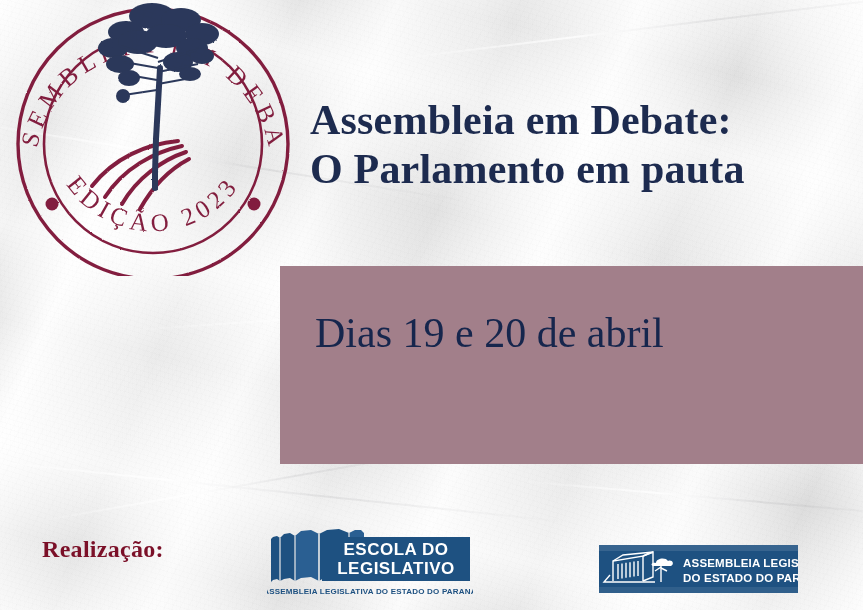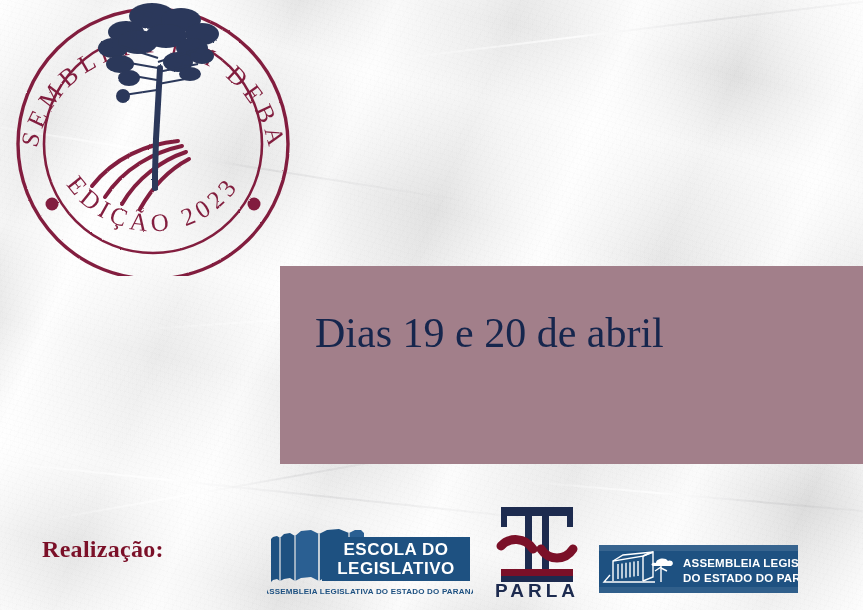--- a/index.html
+++ b/index.html
@@ -194,20 +194,22 @@
           <path d="M151,104 L128,100"></path>
           <path d="M152,108 L185,102"></path>
           <path d="M151,114 L118,119"></path>
         </g>
         <circle cx="117" cy="120" r="7" fill="#1d2b4f"></circle>
       </g>
     </svg>
   </div>
 
   <div class="title-block">
+    <div class="title-line">Assembleia em Debate:</div>
+    <div class="title-line">O Parlamento em pauta</div>
   </div>
 
   <div class="info-box">
     <div class="info-text">
       <div class="info-line">Dias 19 e 20 de abril</div>
     </div>
   </div>
 
   <div class="realizacao">Realização:</div>
 
@@ -224,36 +226,20 @@
         <path d="M52,15 L52,62" stroke="#e9eaea" stroke-width="1.6" fill="none"></path>
         <path d="M82,14 L82,60" stroke="#e9eaea" stroke-width="1.2" fill="none"></path>
       </g>
       <rect x="55" y="18" width="148" height="44" fill="#1e5181"></rect>
       <text x="129" y="36" text-anchor="middle" font-family="'Liberation Sans', sans-serif" font-size="17" font-weight="bold" fill="#ffffff" letter-spacing="0.5">ESCOLA DO</text>
       <text x="129" y="55" text-anchor="middle" font-family="'Liberation Sans', sans-serif" font-size="17" font-weight="bold" fill="#ffffff" letter-spacing="0.5">LEGISLATIVO</text>
       <text x="103" y="75" text-anchor="middle" font-family="'Liberation Sans', sans-serif" font-size="8" font-weight="bold" fill="#1e5181" letter-spacing="0.2">ASSEMBLEIA LEGISLATIVA DO ESTADO DO PARANÁ</text>
     </svg>
   </div>
 
-  <div class="logo-parla">
-    <svg viewBox="0 0 100 101" xmlns="http://www.w3.org/2000/svg">
-      <g>
-        <rect x="14" y="8" width="72" height="9" fill="#1d2b4f"></rect>
-        <rect x="14" y="8" width="6" height="20" fill="#1d2b4f"></rect>
-        <rect x="80" y="8" width="6" height="20" fill="#1d2b4f"></rect>
-        <rect x="38" y="17" width="7" height="57" fill="#1d2b4f"></rect>
-        <rect x="55" y="17" width="7" height="57" fill="#1d2b4f"></rect>
-        <path d="M14,47 C22,38 38,38 46,50" stroke="#7b1028" stroke-width="9" fill="none" stroke-linecap="round"></path>
-        <path d="M54,50 C62,62 78,62 86,50" stroke="#7b1028" stroke-width="9" fill="none" stroke-linecap="round"></path>
-        <rect x="14" y="70" width="72" height="7" fill="#7b1028"></rect>
-        <rect x="14" y="77" width="72" height="6" fill="#1d2b4f"></rect>
-      </g>
-      <text x="50" y="98" text-anchor="middle" font-family="'Liberation Sans', sans-serif" font-size="19" font-weight="bold" fill="#1d2b4f" letter-spacing="4">PARLA</text>
-    </svg>
-  </div>
 
   <div class="logo-alep">
     <svg viewBox="0 0 199 48" xmlns="http://www.w3.org/2000/svg">
       <rect x="0" y="0" width="199" height="48" fill="#1e5181"></rect>
       <g opacity="0.45">
         <rect x="0" y="0" width="199" height="6" fill="#ffffff" opacity="0.25"></rect>
         <rect x="0" y="42" width="199" height="6" fill="#ffffff" opacity="0.18"></rect>
       </g>
       <g fill="none" stroke="#ffffff" stroke-width="1.4">
         <path d="M14,36 L14,16 L44,11 L44,36"></path>

